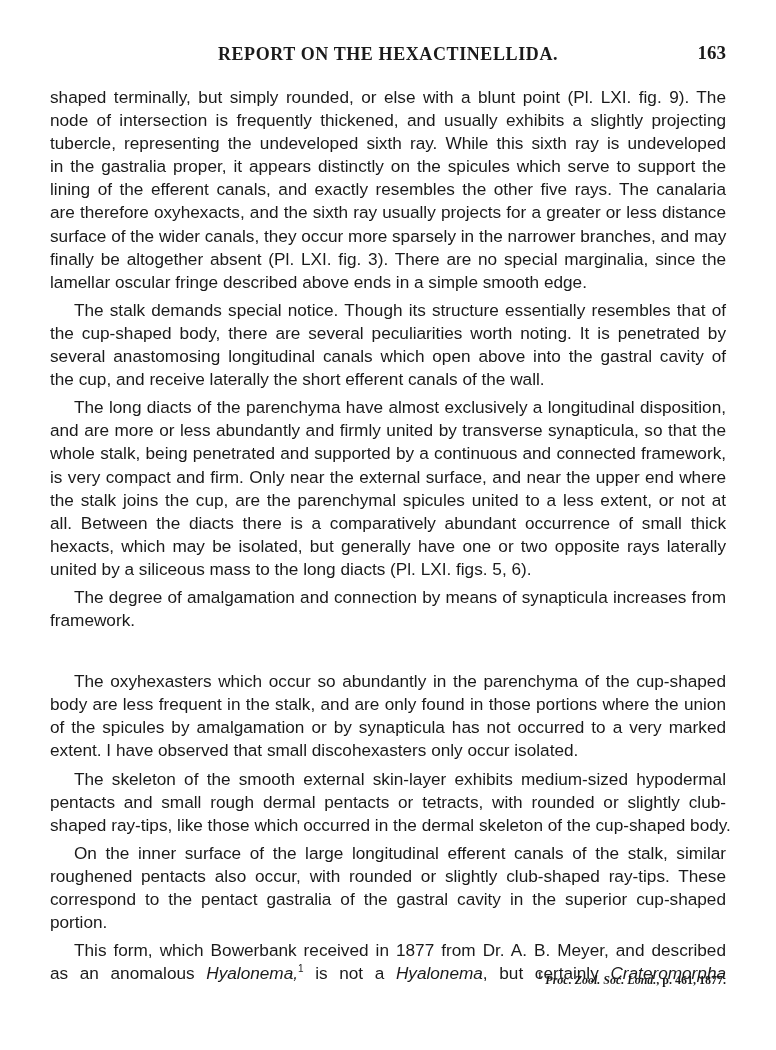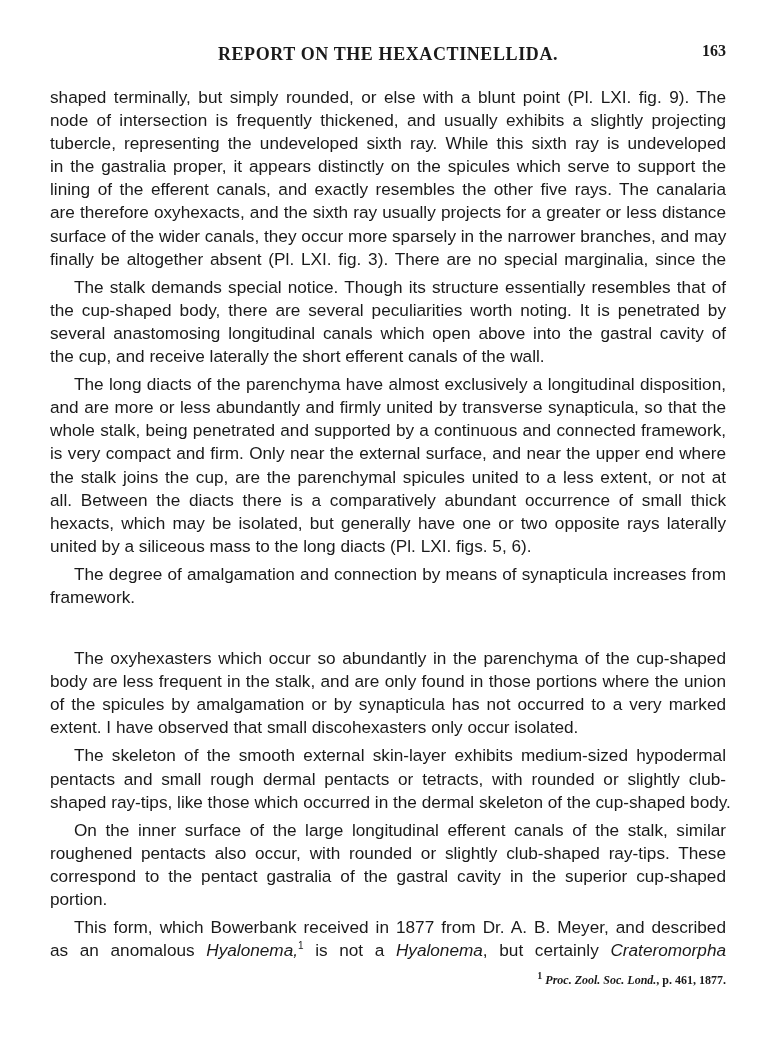--- a/index.html
+++ b/index.html
@@ -12,21 +12,21 @@
   .running-head {
     position: absolute; top: 44px; left: 0; width: 676px; height: 20px;
     font-family: "Liberation Serif", serif;
   }
   .running-title {
     position: absolute; left: 0; right: 0; text-align: center;
     font-size: 18px; letter-spacing: 0.6px; font-weight: bold;
   }
   .page-number {
     position: absolute; right: 0; top: -2px;
-    font-size: 16px; font-weight: bold;
+    font-size: 19px; font-weight: bold;
   }
   .body-text {
     position: absolute; top: 86px; left: 0; width: 676px;
     font-family: Liberation Sans, sans-serif;
     font-size: 17.2px; line-height: 23.1px; text-align: justify;
   }
   .para { margin: 0 0 0 0; text-indent: 0; }
   .para.gap { margin-top: 5px; }
   .line { display: block; text-align: justify; text-align-last: justify; white-space: nowrap; }
   .line.last { text-align-last: left; }
@@ -50,20 +50,21 @@
   <div class="body-text" id="body-text">
       <div class="para">
         <span class="line">shaped terminally, but simply rounded, or else with a blunt point (Pl. LXI. fig. 9).  The</span>
         <span class="line">node of intersection is frequently thickened, and usually exhibits a slightly projecting</span>
         <span class="line">tubercle, representing the undeveloped sixth ray.  While this sixth ray is undeveloped</span>
         <span class="line">in the gastralia proper, it appears distinctly on the spicules which serve to support the</span>
         <span class="line">lining of the efferent canals, and exactly resembles the other five rays.  The canalaria</span>
         <span class="line">are therefore oxyhexacts, and the sixth ray usually projects for a greater or less distance</span>
         <span class="line">surface of the wider canals, they occur more sparsely in the narrower branches, and may</span>
         <span class="line">finally be altogether absent (Pl. LXI. fig. 3).  There are no special marginalia, since the</span>
+        <span class="line last">lamellar oscular fringe described above ends in a simple smooth edge.</span>
       </div>
       <div class="para gap">
         <span class="line" style="padding-left: 24px;">The stalk demands special notice.  Though its structure essentially resembles that of</span>
         <span class="line">the cup-shaped body, there are several peculiarities worth noting.  It is penetrated by</span>
         <span class="line">several anastomosing longitudinal canals which open above into the gastral cavity of</span>
         <span class="line last">the cup, and receive laterally the short efferent canals of the wall.</span>
       </div>
       <div class="para gap">
         <span class="line" style="padding-left: 24px;">The long diacts of the parenchyma have almost exclusively a longitudinal disposition,</span>
         <span class="line">and are more or less abundantly and firmly united by transverse synapticula, so that the</span>

